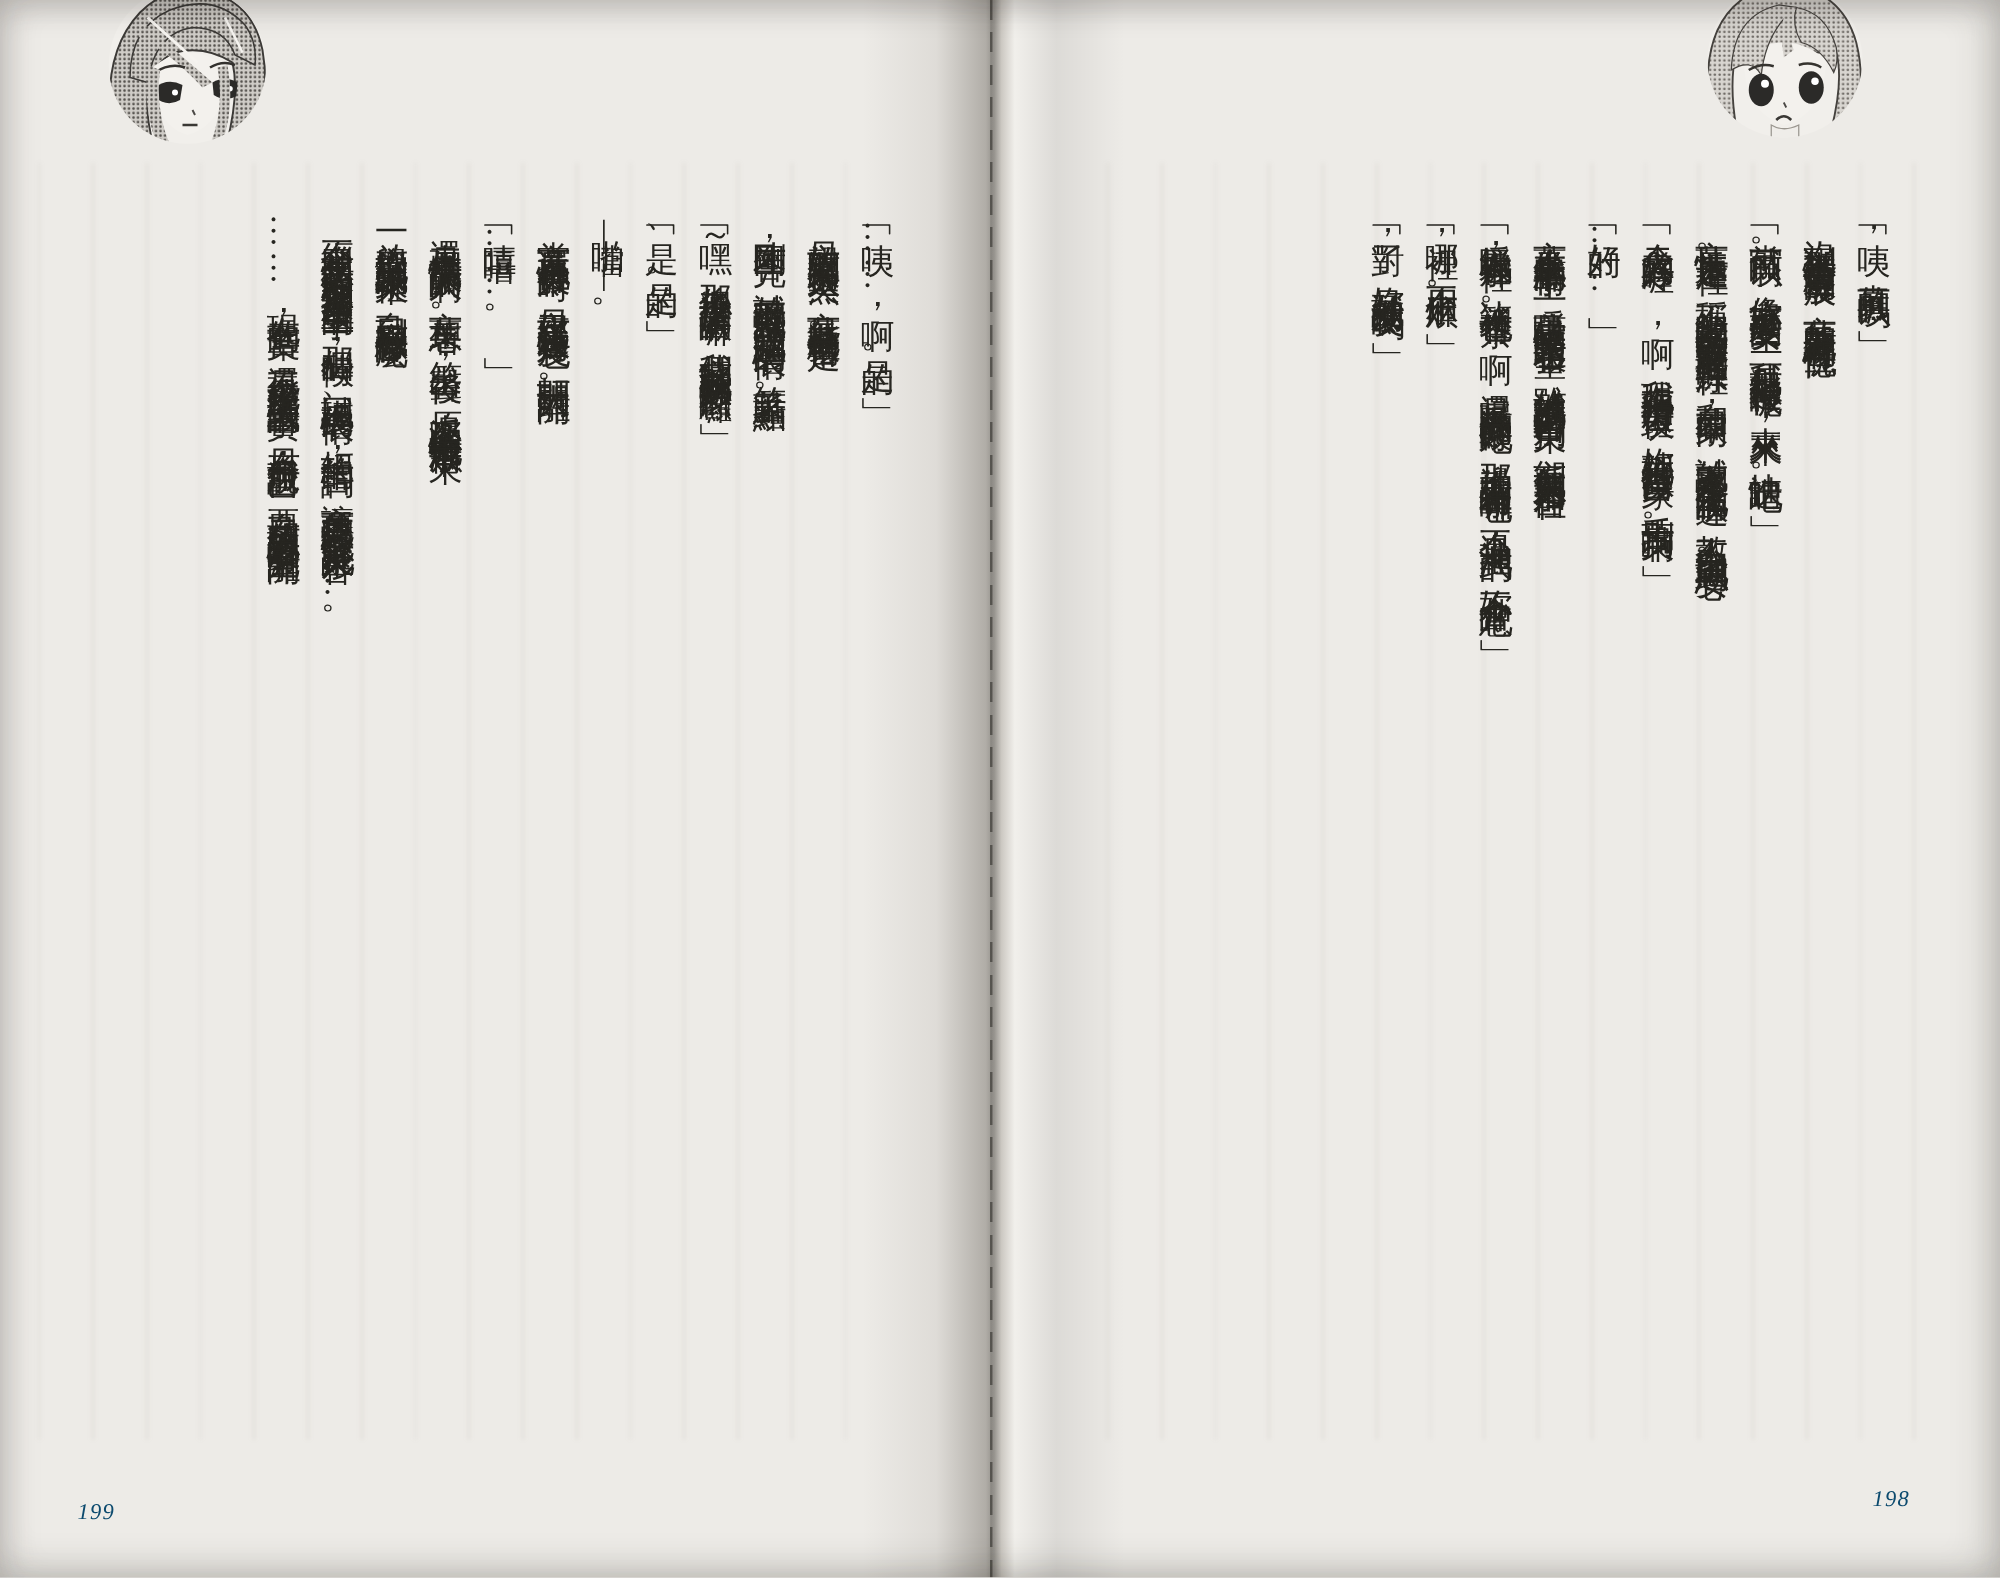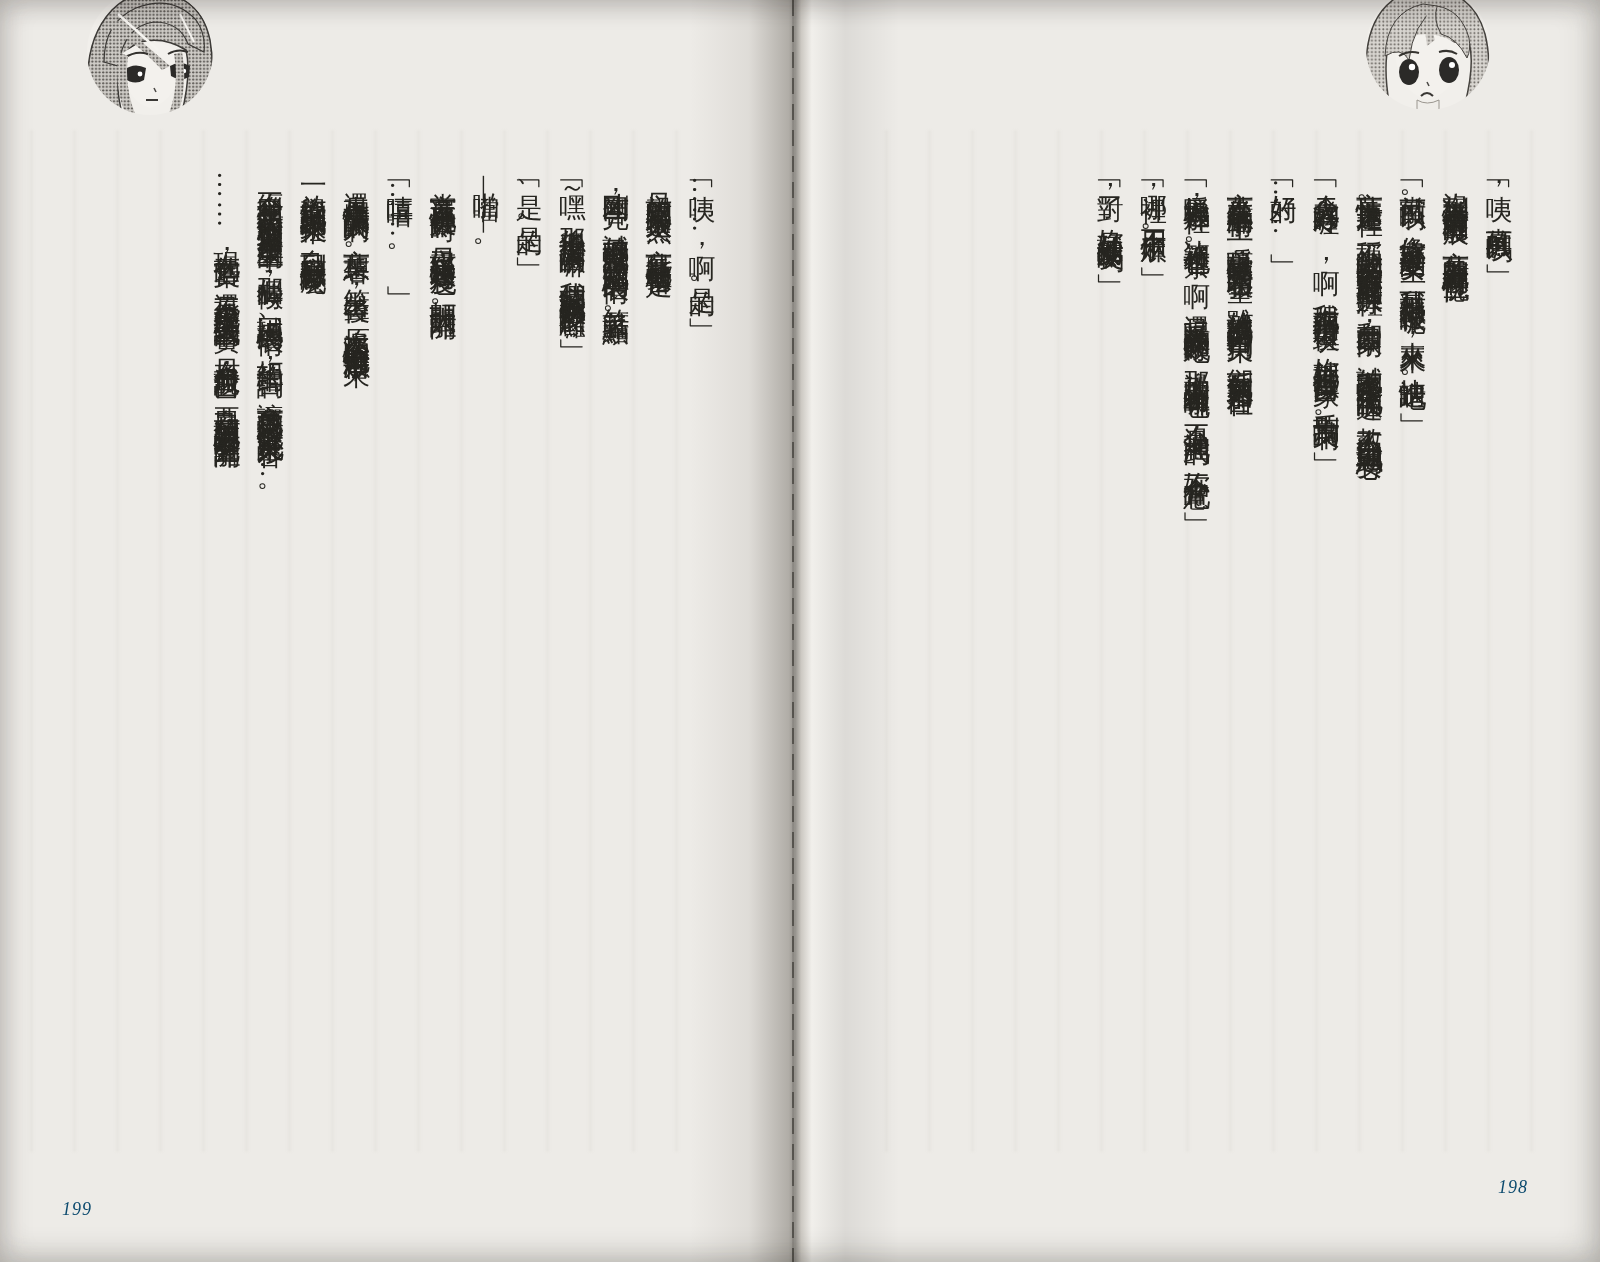--- a/index.html
+++ b/index.html
@@ -50,21 +50,21 @@
     color:#262520;
   }
   .vtext p{margin:0;padding:0;text-indent:1.65em;}
   .vtext-left{right:22px;width:660px;}
   .vtext-right{right:80px;width:668px;}
   .pagenum{
     position:absolute;font-style:italic;font-size:18px;color:#0c4a6e;
     letter-spacing:1px;font-family:"Liberation Serif",serif;
   }
   .pagenum-left{left:62px;bottom:42px;}
-  .pagenum-right{right:72px;bottom:64px;text-align:right;}
+  .pagenum-right{right:72px;bottom:52px;text-align:right;}
   .portrait{position:absolute;pointer-events:none;}
   .portrait-left{left:84px;top:-8px;}
   .portrait-right{left:508px;top:-10px;}
 </style>
 </head>
 <body>
 
 <div class="spread">
 
   <div class="page page-right">

